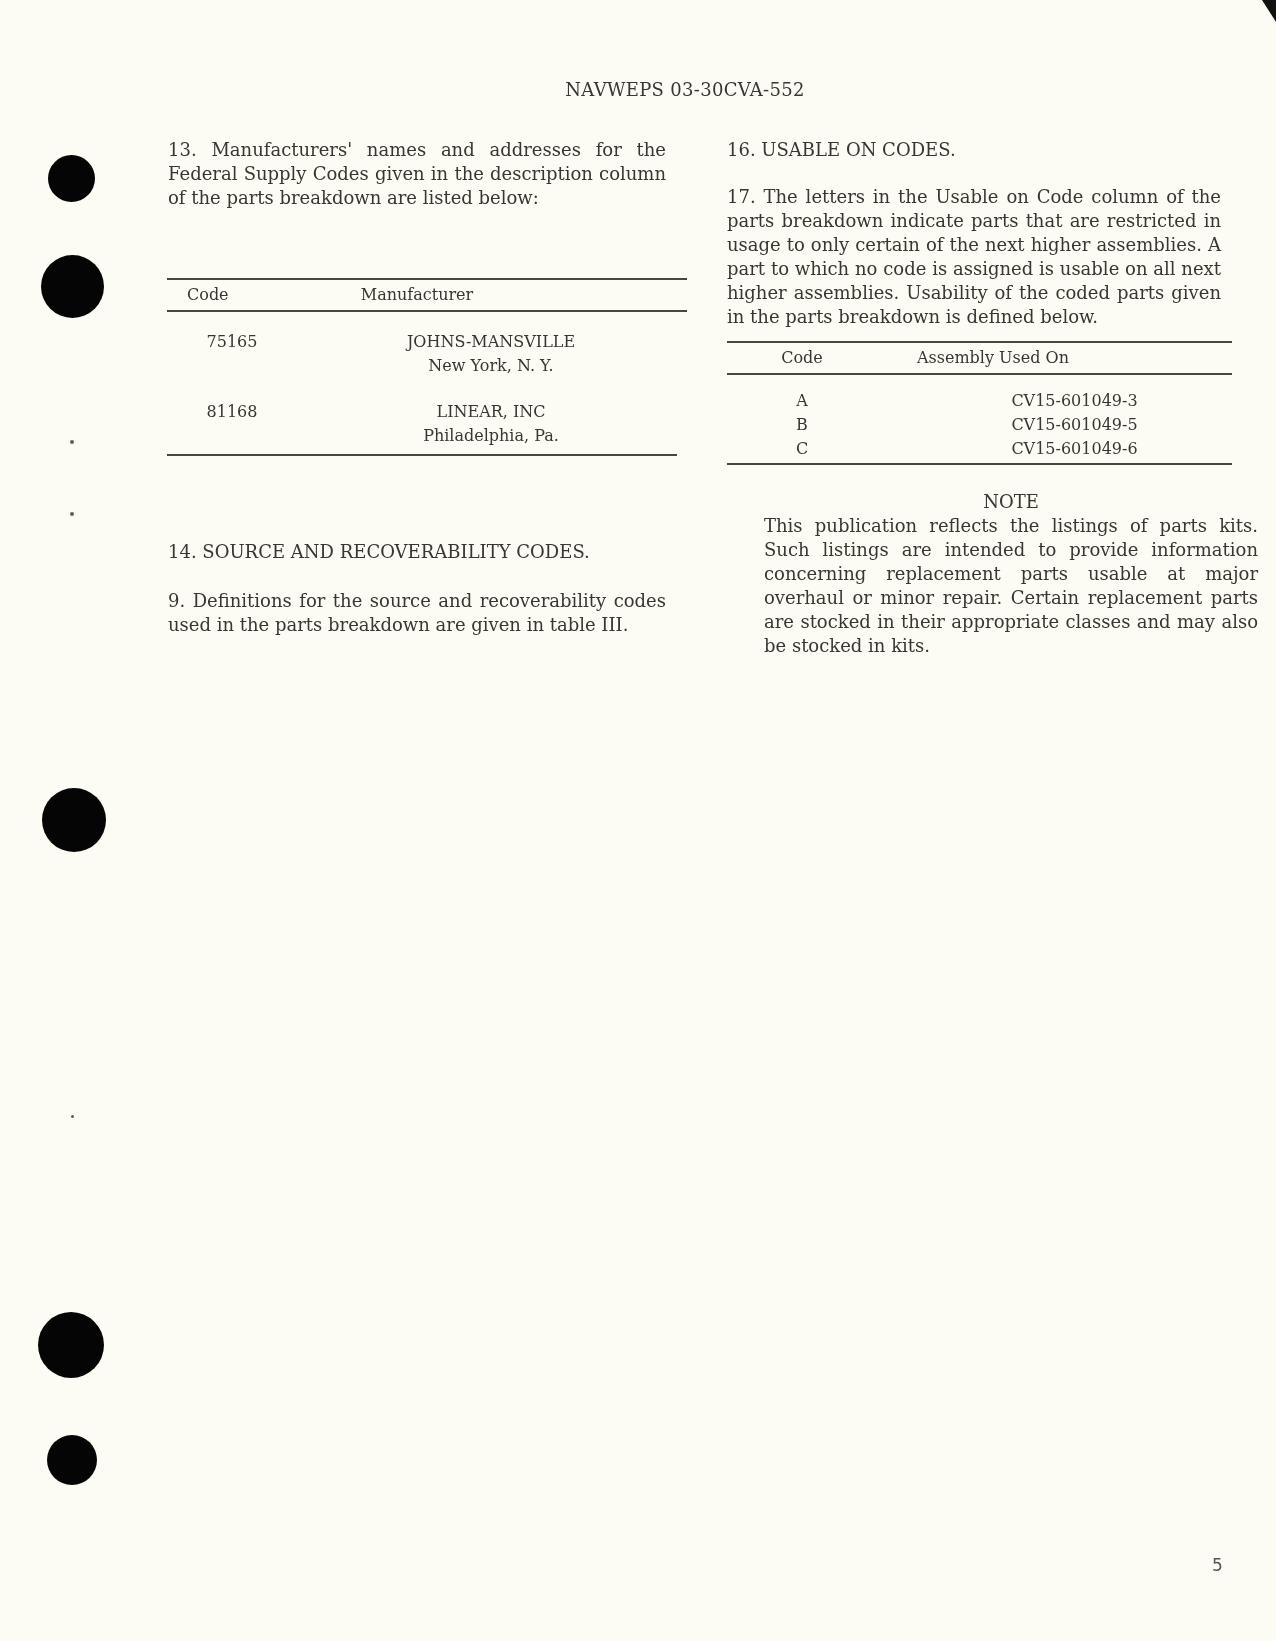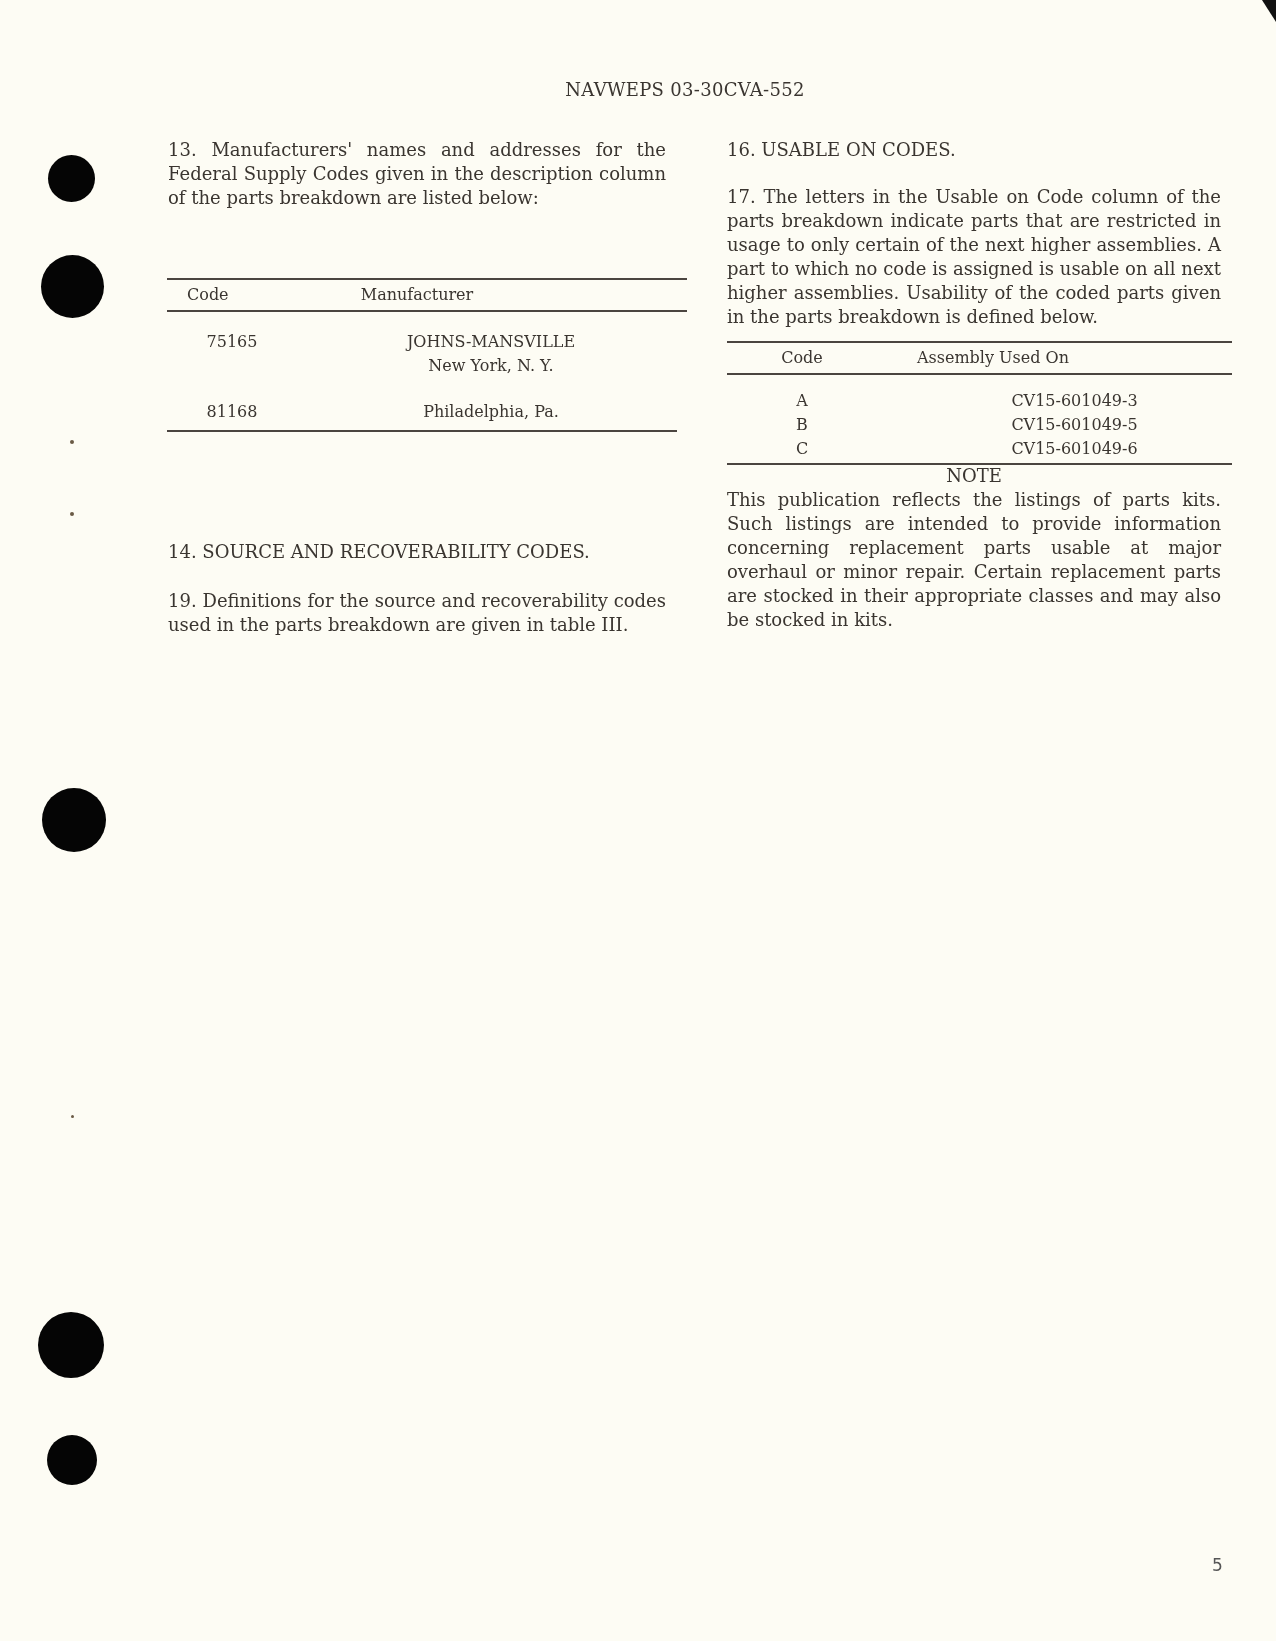--- a/index.html
+++ b/index.html
@@ -70,33 +70,34 @@
     <span class="c">75165</span>
     <span class="m">
       <div>JOHNS-MANSVILLE</div>
       <div>New York, N. Y.</div>
     </span>
   </div>
   <div style="height:22px;"></div>
   <div class="mfr-row">
     <span class="c">81168</span>
     <span class="m">
+      <div>LINEAR, INC</div>
       <div>Philadelphia, Pa.</div>
     </span>
   </div>
   <div style="height:6px;"></div>
   <div class="mfr-bottom"></div>
 </div>
 
 <div class="col left" style="top:540px;">
   <p>14. SOURCE AND RECOVERABILITY CODES.</p>
 </div>
 
 <div class="col left" style="top:589px;">
-  <p>19. Definitions for the source and recoverability codes used in the parts breakdown are given in table III.</p>
+  <p>9. Definitions for the source and recoverability codes used in the parts breakdown are given in table III.</p>
 </div>
 
 <div class="col right" style="top:138px;">
   <p>16. USABLE ON CODES.</p>
 </div>
 
 <div class="col right" style="top:185px;">
   <p>17. The letters in the Usable on Code column of the parts breakdown indicate parts that are restricted in usage to only certain of the next higher assemblies. A part to which no code is assigned is usable on all next higher assemblies. Usability of the coded parts given in the parts breakdown is defined below.</p>
 </div>
 
@@ -114,18 +115,18 @@
     <span class="c">B</span>
     <span class="a">CV15-601049-5</span>
   </div>
   <div class="use-row">
     <span class="c">C</span>
     <span class="a">CV15-601049-6</span>
   </div>
   <div class="use-bottom"></div>
 </div>
 
-<div class="col right" style="top:464px;">
+<div class="col right" style="top:490px;margin-left:37px;">
   <div class="note-title">NOTE</div>
   <p>This publication reflects the listings of parts kits. Such listings are intended to provide information concerning replacement parts usable at major overhaul or minor repair. Certain replacement parts are stocked in their appropriate classes and may also be stocked in kits.</p>
 </div>
 
 <div class="pagenum">5</div>
 
 </body></html>

